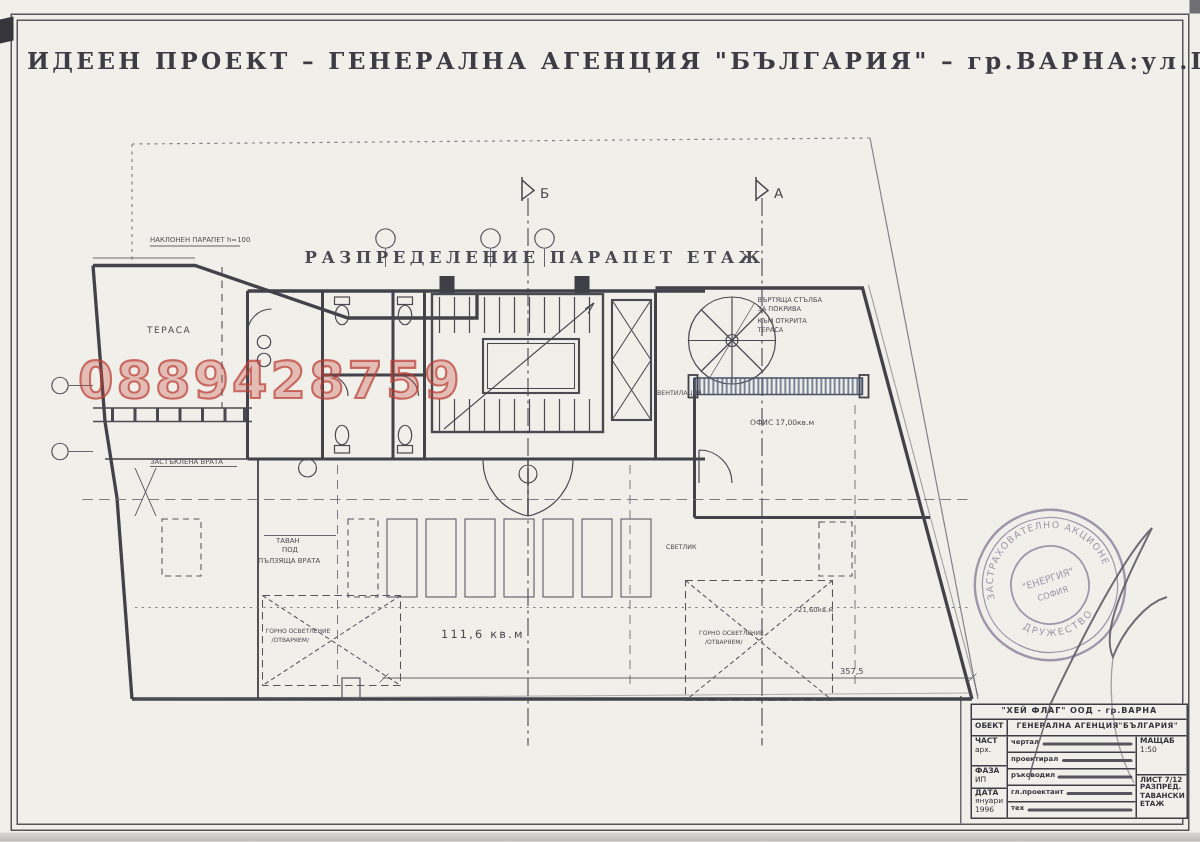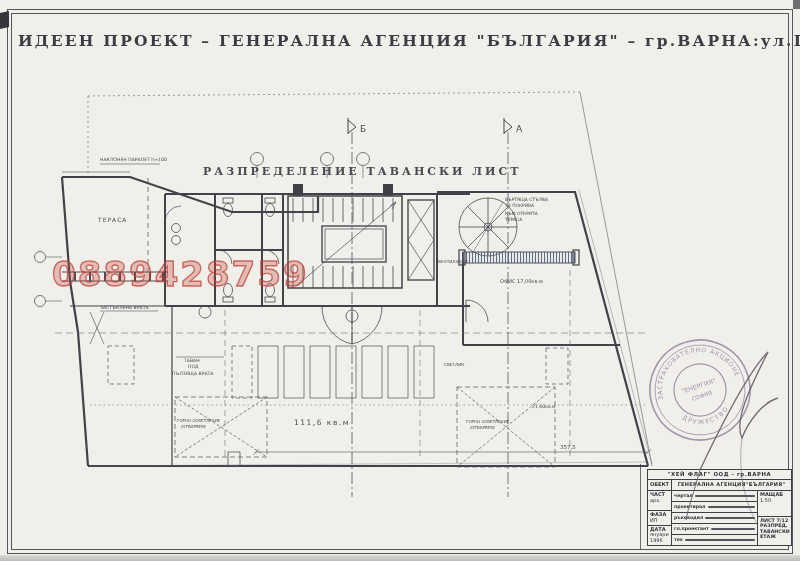--- a/index.html
+++ b/index.html
@@ -5,21 +5,21 @@
   html,body{margin:0;padding:0;background:#c9c8c4;}
   #sheet{position:relative;width:800px;height:561px;background:#f0efea;overflow:hidden;
          font-family:"DejaVu Sans",sans-serif;color:#45454d;}
   .frame-outer{position:absolute;left:7px;top:9px;right:7px;bottom:7px;border:1.4px solid #55555d;}
   .frame-inner{position:absolute;left:11px;top:13px;right:11px;bottom:11px;border:1px solid #55555d;}
   .page-title{position:absolute;left:18px;top:31px;width:764px;font-family:"DejaVu Serif",serif;
          font-weight:bold;font-size:15.5px;letter-spacing:2.2px;color:#3c3c44;white-space:nowrap;}
   .plan-subtitle{position:absolute;left:203px;top:165px;font-family:"DejaVu Serif",serif;
          font-weight:bold;font-size:11px;letter-spacing:3px;color:#4a4a52;white-space:nowrap;}
   svg{position:absolute;left:0;top:0;}
-  .watermark{position:absolute;left:52px;top:254px;font-family:"DejaVu Sans",sans-serif;
+  .watermark{position:absolute;left:52px;top:234px;font-family:"DejaVu Sans",sans-serif;
          font-weight:bold;font-size:34px;letter-spacing:2px;white-space:nowrap;
          color:rgba(196,70,58,0.30);-webkit-text-stroke:1.4px rgba(188,62,52,0.72);}
   
   .tblock-outer{position:absolute;left:640px;top:464px;width:153px;height:85px;border-left:1px solid #6a6a72;}
   .tblock{position:absolute;left:647px;top:469px;width:145px;height:77px;border:1.6px solid #3e3e46;
          background:#f0efea;font-size:5px;line-height:1.1;color:#34343c;box-sizing:border-box;display:flex;flex-direction:column;}
   .tb-company{height:9px;border-bottom:1px solid #3e3e46;font-weight:bold;font-size:5.4px;
          display:flex;align-items:center;justify-content:center;letter-spacing:0.6px;white-space:nowrap;}
   .tb-row{height:10px;border-bottom:1px solid #3e3e46;display:flex;}
   .tb-obj-l{width:24px;border-right:1px solid #3e3e46;display:flex;align-items:center;padding-left:2px;font-weight:bold;box-sizing:border-box;}
@@ -310,18 +310,18 @@
     <g stroke="#5a5560" stroke-width="1.3" fill="none" opacity="0.85">
       <path d="M700,470 C 718,432 748,372 768,352 C 753,382 733,420 742,438 C 748,422 763,402 778,398"></path>
       <path d="M700,470 C 694,492 688,508 686,520" stroke-width="1"></path>
       <path d="M742,438 C 738,470 744,500 756,522" stroke-width="0.9" opacity="0.6"></path>
     </g>
   </svg>
 
   <div class="watermark">0889428759</div>
 
   <div class="page-title">ИДЕЕН ПРОЕКТ – ГЕНЕРАЛНА АГЕНЦИЯ "БЪЛГАРИЯ" – гр.ВАРНА:ул.ПРЕСЛАВ 10</div>
-  <div class="plan-subtitle">РАЗПРЕДЕЛЕНИЕ ТАВАНСКИ ЛИСТ</div>
+  <div class="plan-subtitle">РАЗПРЕДЕЛЕНИЕ ПАРАПЕТ ЕТАЖ</div>
 
   <div class="corner-blot"></div>
   <div class="corner-blot2"></div>
   <div class="scan-bottom"></div>
 </div>
 
 </body></html>

